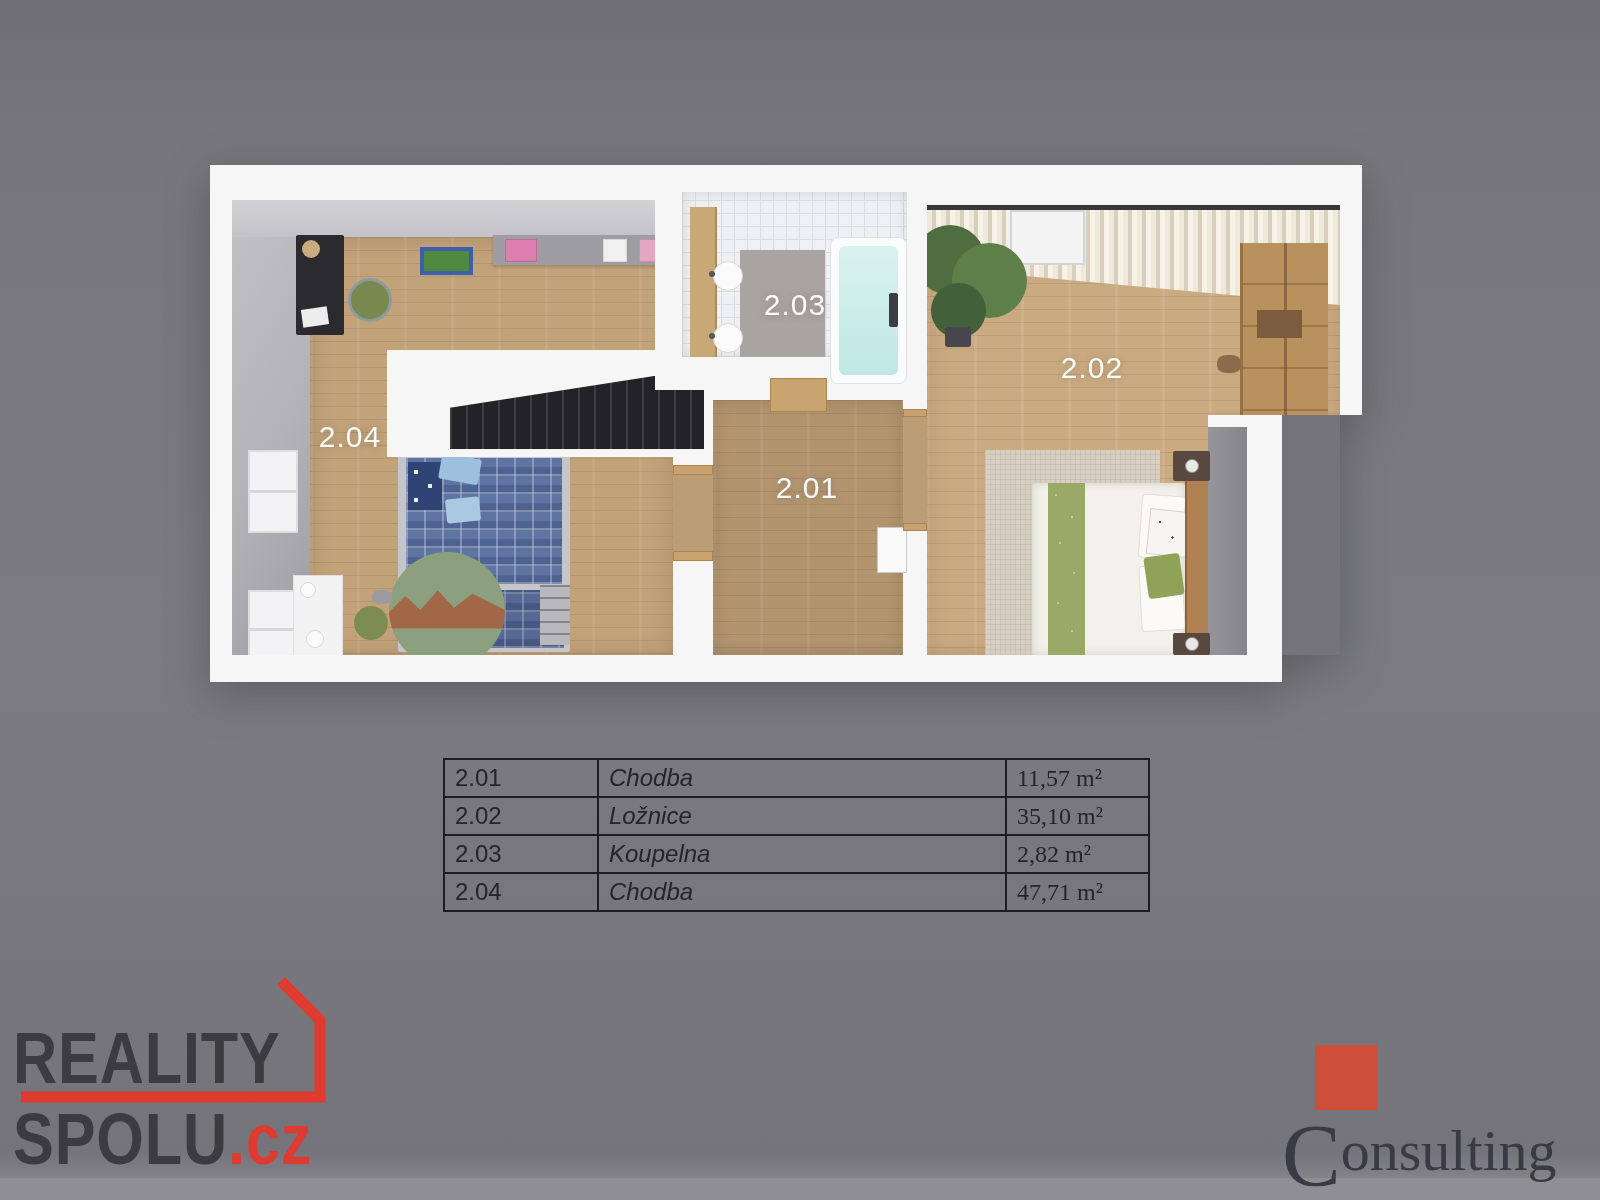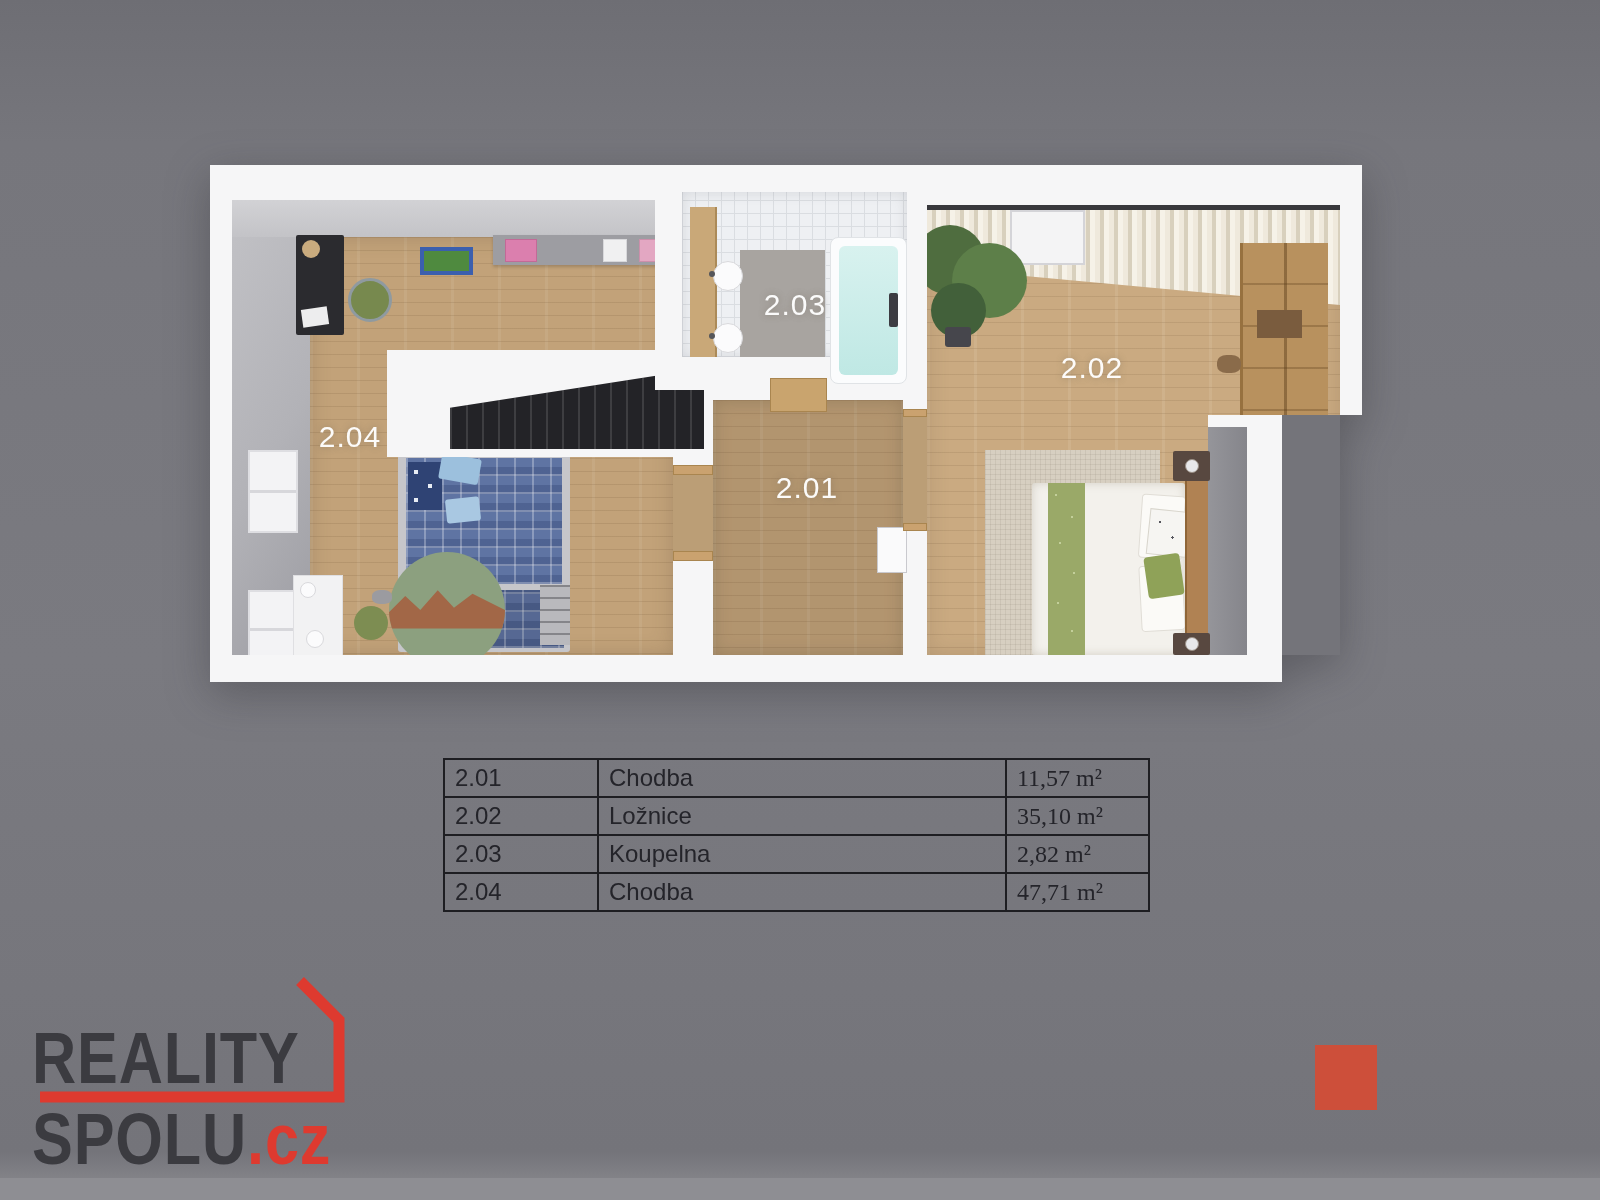--- a/index.html
+++ b/index.html
@@ -148,24 +148,24 @@
   .ns-dot{position:absolute;width:12px;height:12px;border-radius:50%;background:#e8e8ea;border:1px solid #9a8f85;}
   .basket{left:290px;top:150px;width:24px;height:18px;border-radius:40%;background:#8a6b4a;}
 
   .lbl{color:rgba(255,255,255,.96);font-size:30px;letter-spacing:1px;
        transform:translate(-50%,-50%);text-shadow:0 0 7px rgba(110,100,85,.45);}
 
   
   #areatable{left:443px;top:758px;border-collapse:collapse;
       font-size:24px;color:#24242a;}
   #areatable td{border:2px solid #1e1e22;height:36px;padding:0 0 0 10px;vertical-align:middle;}
-  .c1{width:142px;} .c2{width:396px;} .c3{width:131px;font-family:Liberation Serif, serif;}
-
-  
-  #logo-reality{left:32px;top:975px;width:380px;height:210px;color:#3b3b40;text-align:center;}
+  .c1{width:142px;} .c2{width:396px;font-style:italic;} .c3{width:131px;font-family:Liberation Serif, serif;}
+
+  
+  #logo-reality{left:13px;top:975px;width:380px;height:210px;color:#3b3b40;text-align:center;}
   .rl-line{position:absolute;left:0;font-weight:bold;font-size:72px;line-height:1;
       letter-spacing:1px;transform:scaleX(.85);transform-origin:left;white-space:nowrap;}
   .rl1{top:47px;}
   .rl2{top:128px;}
   .rl-tld{color:#de3a2f;}
   #roofsvg{position:absolute;left:0;top:0;}
 
   
   #logo-broker{left:1230px;top:1030px;width:370px;height:150px;color:#3a3a44;
       font-family:"Liberation Serif",serif;}
@@ -320,15 +320,16 @@
 <div class="abs" id="logo-reality">
   <svg id="roofsvg" width="380" height="210" viewBox="0 0 380 210">
     <path d="M8 122 L307 122 L307 45 L268 6" fill="none" stroke="#de3a2f" stroke-width="11"></path>
   </svg>
   <div class="rl-line rl1">REALITY</div>
   <div class="rl-line rl2"><span>SPOLU</span><span class="rl-tld">.cz</span></div>
 </div>
 
 <div class="abs" id="logo-broker">
   <div class="bk-square"></div>
+  <div class="bk-line bk2"><span class="bk-init">C</span><span>onsulting</span></div>
 </div>
 
 <div class="abs strip-bottom"></div>
 
 </body></html>

